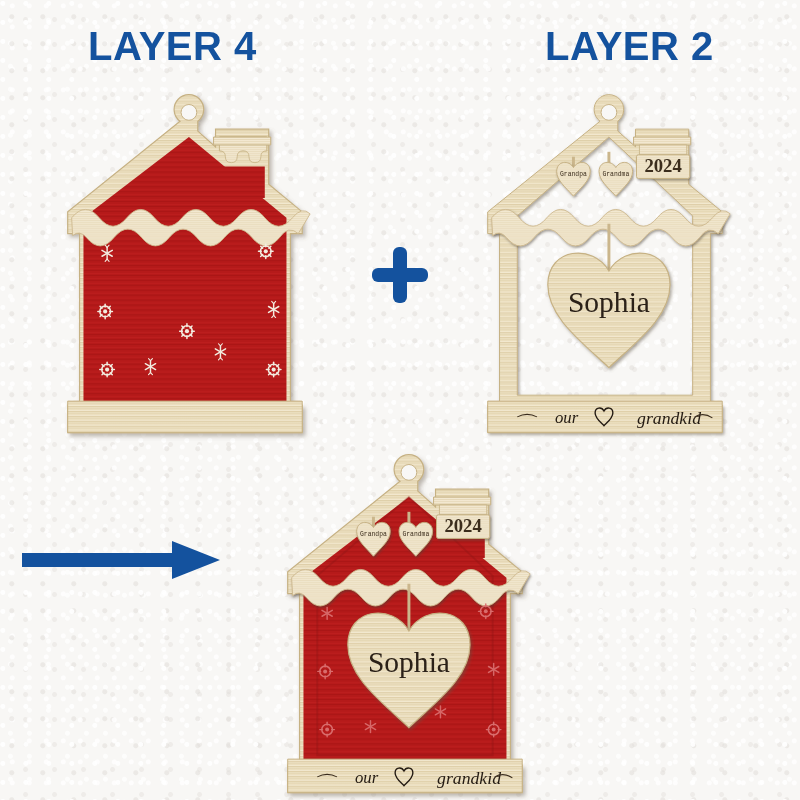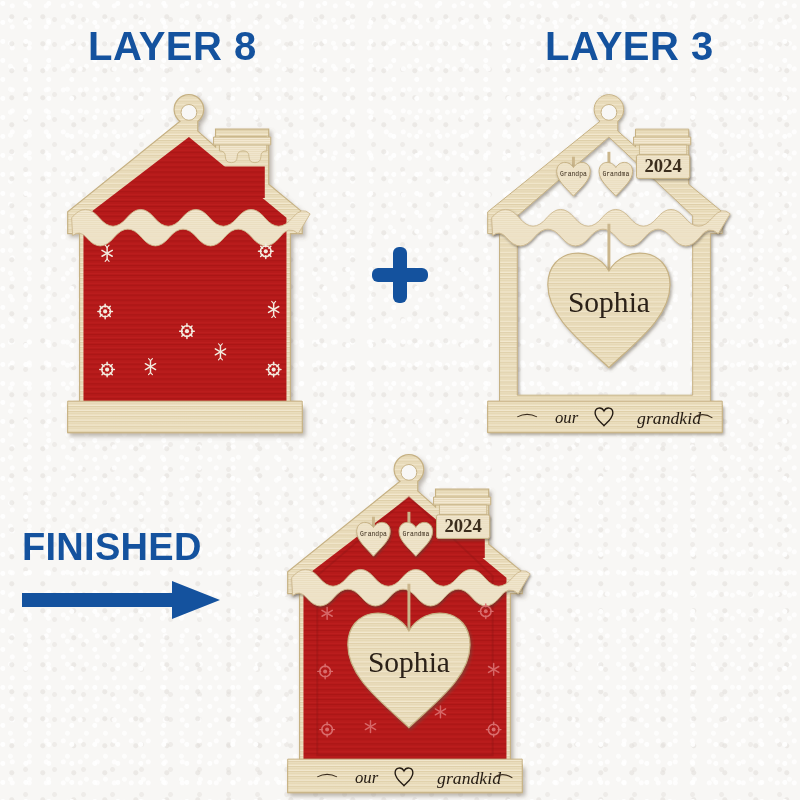--- a/index.html
+++ b/index.html
@@ -169,25 +169,24 @@
       <g stroke="#d96c6c" stroke-width="1.4" stroke-linecap="round">
         <line x1="0" y1="-7.4" x2="0" y2="-4.6"></line>
         <line x1="0" y1="7.4" x2="0" y2="4.6"></line>
         <line x1="-7.4" y1="0" x2="-4.6" y2="0"></line>
         <line x1="7.4" y1="0" x2="4.6" y2="0"></line>
       </g>
     </g>
   </defs>
 </svg>
 
-<div class="hd" id="layer1-heading">LAYER 8</div>
-<div class="hd" id="layer2-heading">LAYER 3</div>
+<div class="hd" id="layer1-heading">LAYER 4</div>
+<div class="hd" id="layer2-heading">LAYER 2</div>
 
 <div id="finished-block">
-  <div id="finished-line1">FINISHED</div>
   <svg id="finished-arrow" width="200" height="46" viewBox="0 0 200 46">
     <path d="M 0,16 L 150,16 L 150,4 L 198,23 L 150,42 L 150,30 L 0,30 Z" fill="#14529e"></path>
   </svg>
 </div>
 
 <svg id="plus-sign" width="62" height="62" viewBox="0 0 62 62">
   <g fill="#14529e">
     <rect x="24" y="3" width="14" height="56" rx="6"></rect>
     <rect x="3" y="24" width="56" height="14" rx="6"></rect>
   </g>

